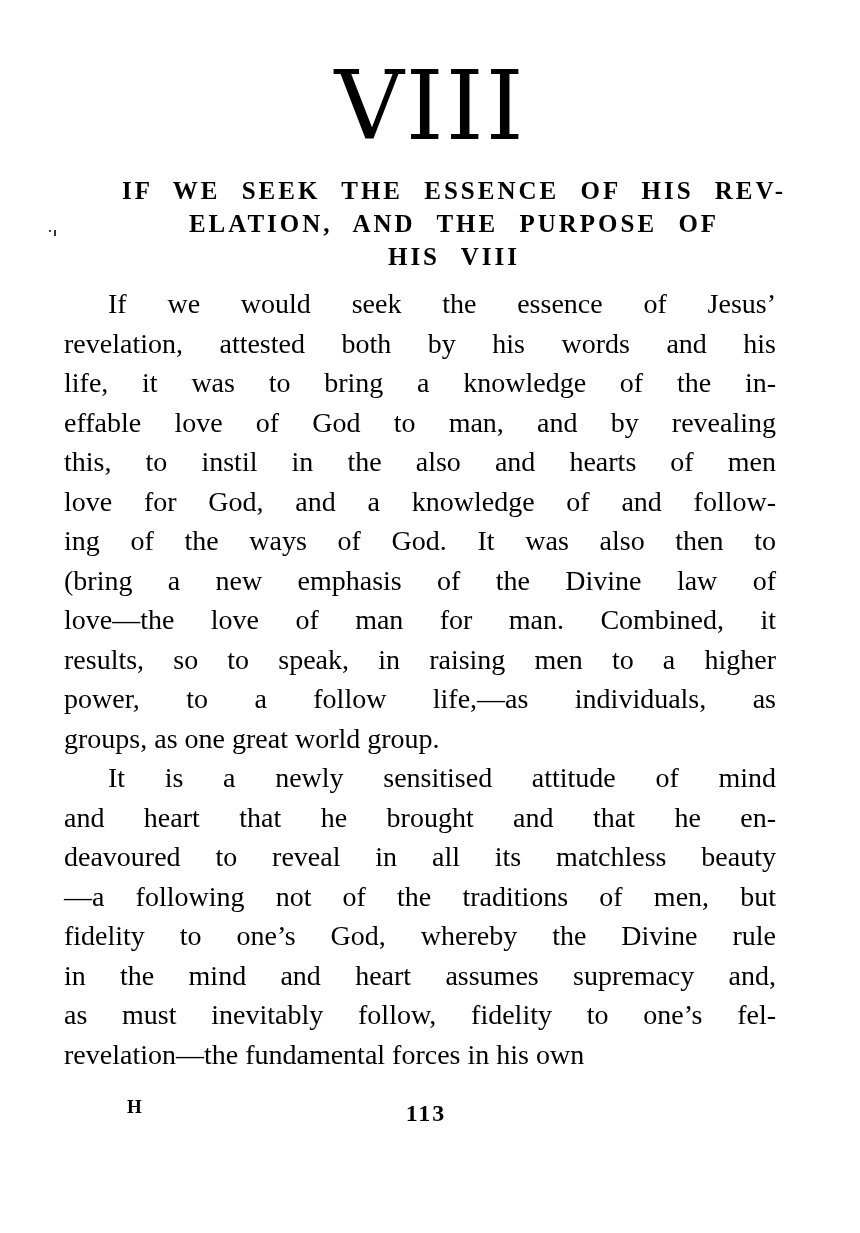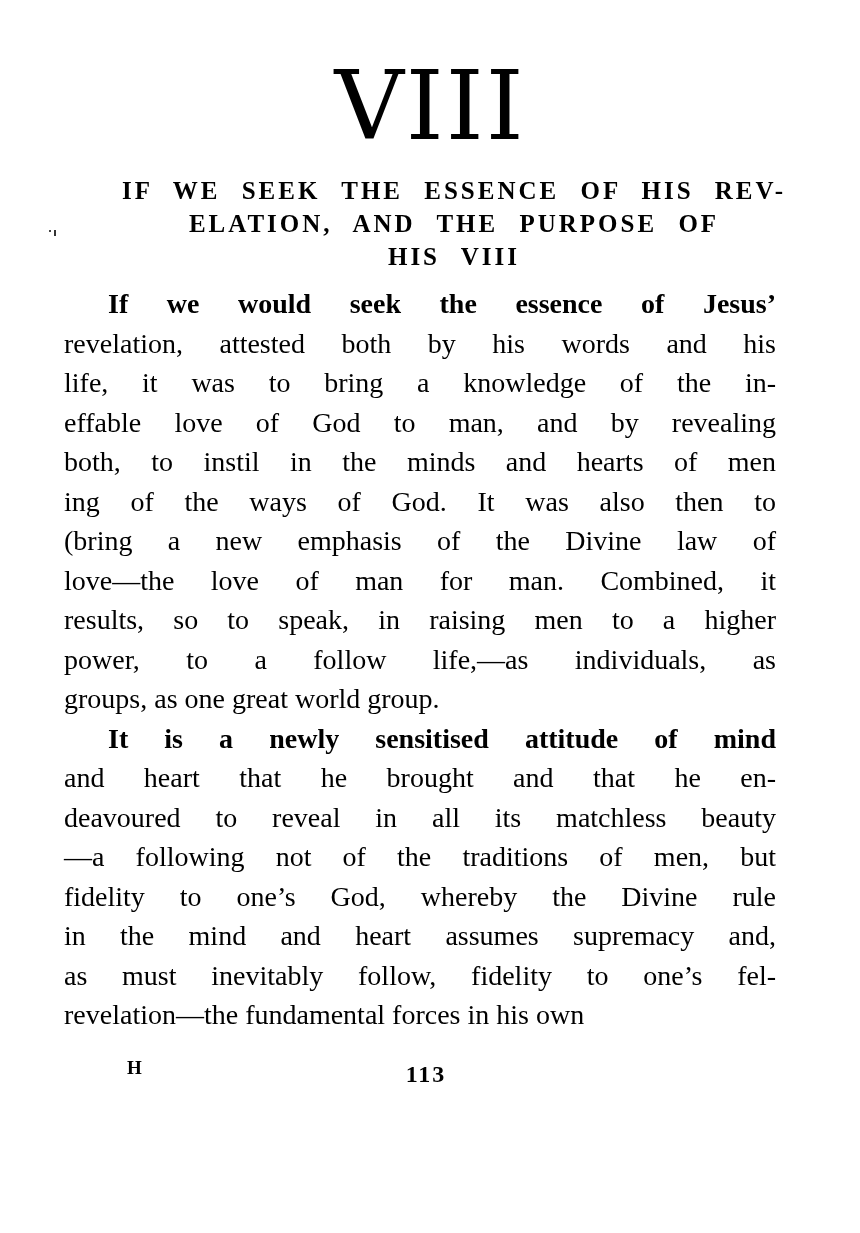--- a/index.html
+++ b/index.html
@@ -43,21 +43,20 @@
   }
   .paragraph {
     margin: 0;
   }
   .line {
     text-align: justify;
     text-align-last: justify;
   }
   .line.first {
     text-indent: 44px;
-    font-weight: bold;
   }
   .line.last {
     text-align-last: left;
   }
   .footer {
     position: relative;
     margin-top: 14px;
     height: 34px;
     width: 860px;
   }
@@ -120,21 +119,22 @@
     <div>ELATION, AND THE PURPOSE OF</div>
     <div>HIS VIII</div>
   </div>
 
   <div class="body-text">
       <div class="paragraph">
         <div class="line first">If we would seek the essence of Jesus’</div>
         <div class="line">revelation, attested both by his words and his</div>
         <div class="line">life, it was to bring a knowledge of the in-</div>
         <div class="line">effable love of God to man, and by revealing</div>
-        <div class="line">both, to instil in the minds and hearts of men</div>
+        <div class="line">this, to instil in the also and hearts of men</div>
+        <div class="line">love for God, and a knowledge of and follow-</div>
         <div class="line">ing of the ways of God.  It was also then to</div>
         <div class="line">(bring a new emphasis of the Divine law of</div>
         <div class="line">love—the love of man for man.  Combined, it</div>
         <div class="line">results, so to speak, in raising men to a higher</div>
         <div class="line">power, to a follow life,—as individuals, as</div>
         <div class="line last">groups, as one great world group.</div>
       </div>
       <div class="paragraph">
         <div class="line first">It is a newly sensitised attitude of mind</div>
         <div class="line">and heart that he brought and that he en-</div>

